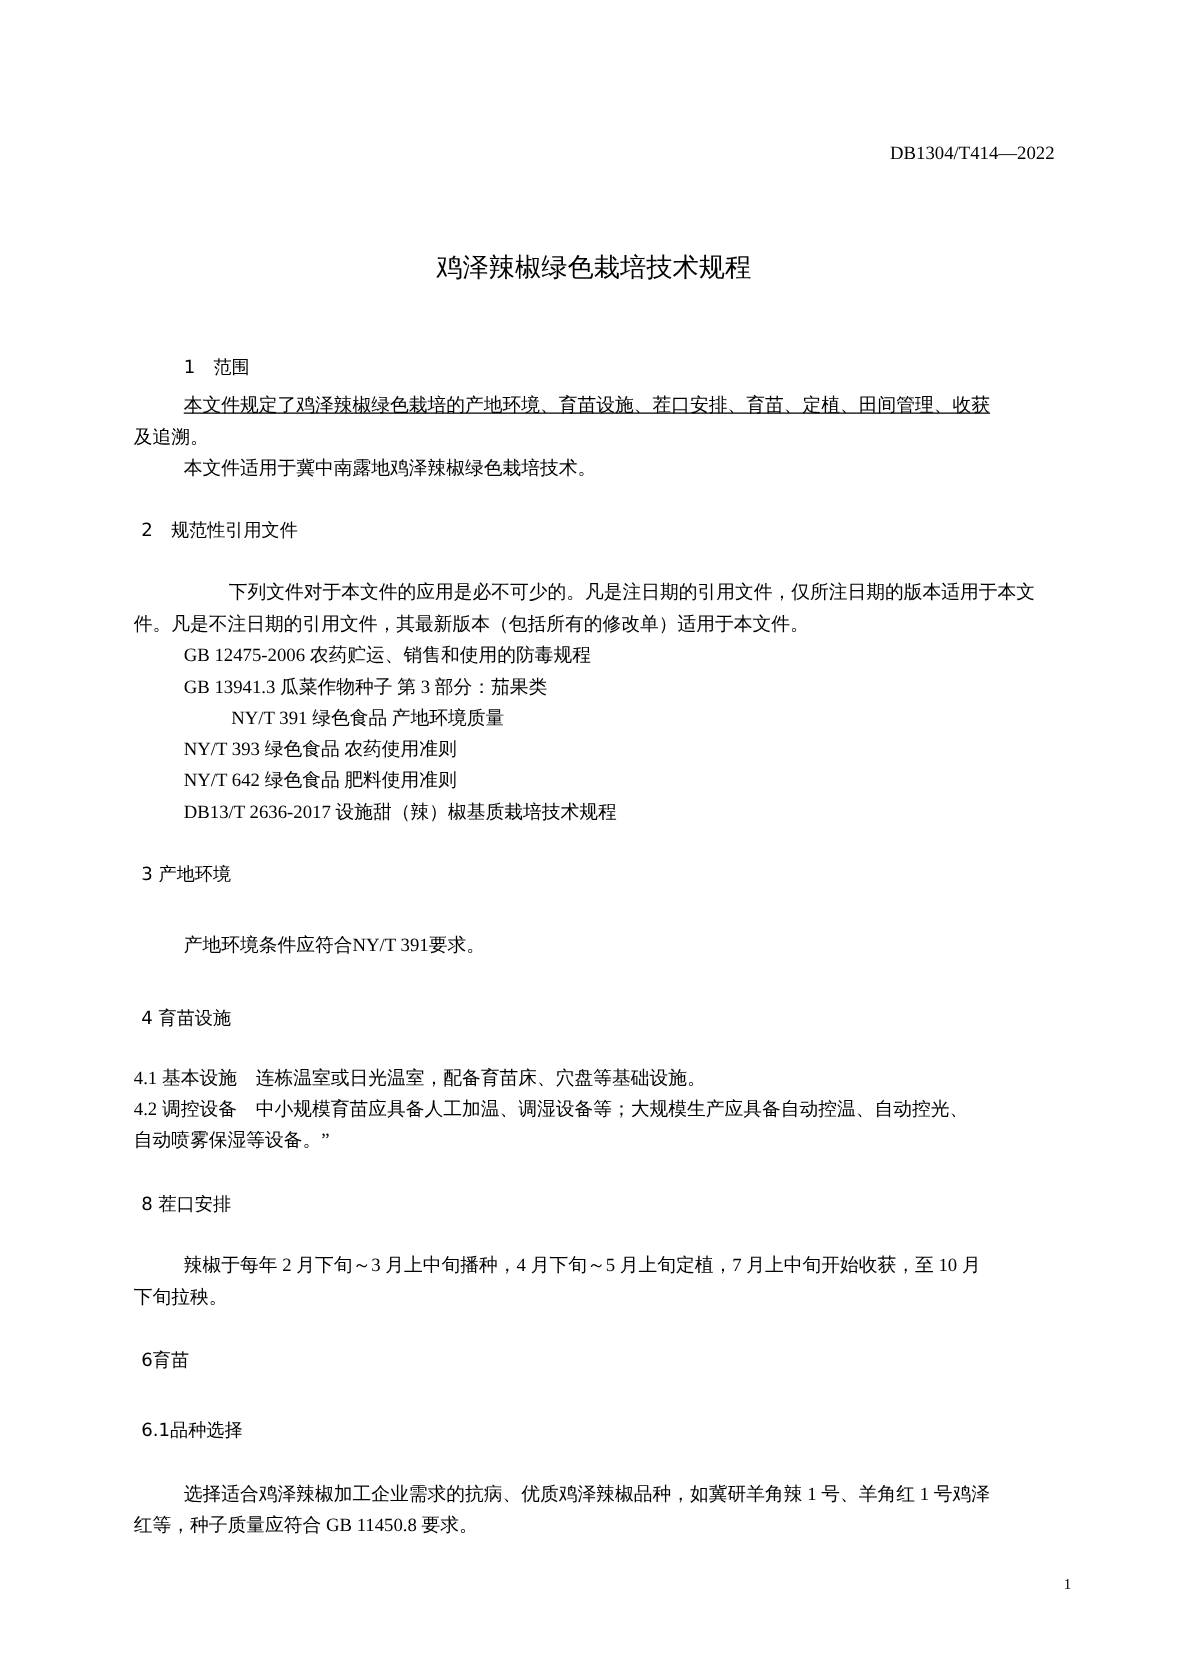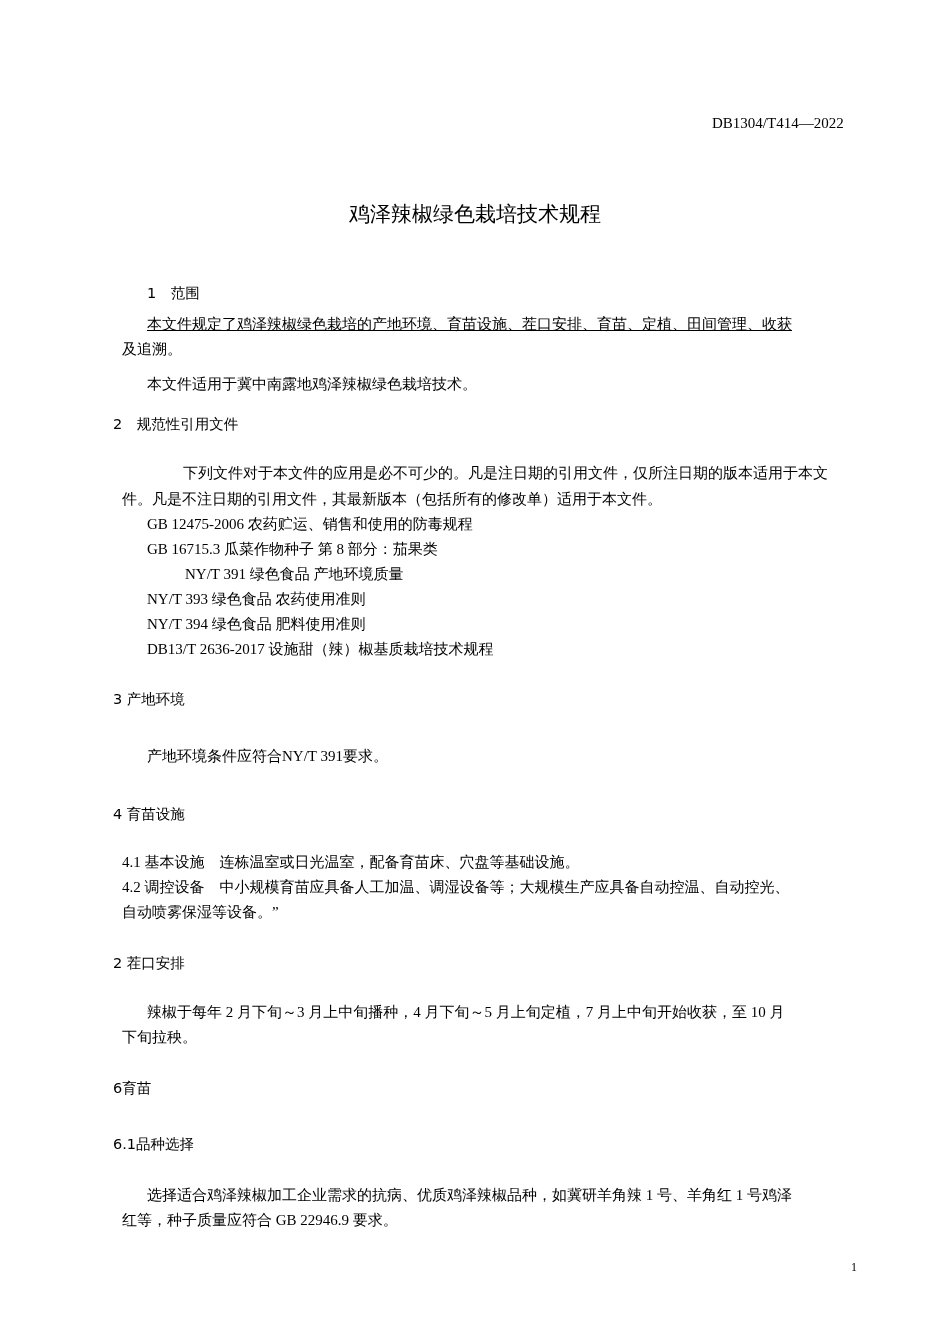--- a/index.html
+++ b/index.html
@@ -4,59 +4,59 @@
 <style>
   html, body { margin:0; padding:0; background:#ffffff; }
   body { width:950px; height:1344px; position:relative; overflow:hidden; color:#000; }
   .sans { font-family: "DejaVu Sans", "Liberation Sans", sans-serif; }
   .abs { position:absolute; white-space:nowrap; }
   .std-no { left:712px; top:115px; font-size:15px; font-family:"Liberation Serif", serif; }
   .title { left:0; width:950px; text-align:center; top:200px; font-size:21px; }
   .h { font-size:14.5px; }
   .p { font-size:15px; font-family:"Liberation Serif","DejaVu Serif",serif; }
   .indent { left:147px; }
-  .flush { left:122px; }
+  .flush { left:107px; }
   .pagenum { left:851px; top:1260px; font-size:12px; font-family:"Liberation Serif", serif; }
 </style>
 </head>
 <body>
 
 <div>
 
   <div class="abs std-no">DB1304/T414—2022</div>
 
   <div class="abs title sans">鸡泽辣椒绿色栽培技术规程</div>
 
   <div class="abs h sans" style="left:147px; top:284px;">1　范围</div>
   <div class="abs p indent" style="top:315px;text-decoration:underline;">本文件规定了鸡泽辣椒绿色栽培的产地环境、育苗设施、茬口安排、育苗、定植、田间管理、收获</div>
   <div class="abs p flush" style="top:340px;">及追溯。</div>
-  <div class="abs p indent" style="top:365px;margin-top:10px;">本文件适用于冀中南露地鸡泽辣椒绿色栽培技术。</div>
+  <div class="abs p indent" style="top:365px;">本文件适用于冀中南露地鸡泽辣椒绿色栽培技术。</div>
 
   <div class="abs h sans" style="left:113px; top:415px;">2　规范性引用文件</div>
   <div class="abs p indent" style="top:464px;margin-left:36px;">下列文件对于本文件的应用是必不可少的。凡是注日期的引用文件，仅所注日期的版本适用于本文</div>
   <div class="abs p flush" style="top:490px;">件。凡是不注日期的引用文件，其最新版本（包括所有的修改单）适用于本文件。</div>
 
   <div class="abs p indent" style="top:515px;">GB 12475-2006  农药贮运、销售和使用的防毒规程</div>
-  <div class="abs p indent" style="top:540px;">GB 16715.3  瓜菜作物种子  第 8 部分：茄果类</div>
+  <div class="abs p indent" style="top:540px;">GB 13941.3  瓜菜作物种子  第 3 部分：茄果类</div>
   <div class="abs p indent" style="top:565px;margin-left:38px;">NY/T 391  绿色食品  产地环境质量</div>
   <div class="abs p indent" style="top:590px;font-family:Liberation Serif, serif;">NY/T 393  绿色食品  农药使用准则</div>
-  <div class="abs p indent" style="top:615px;">NY/T 394  绿色食品  肥料使用准则</div>
+  <div class="abs p indent" style="top:615px;">NY/T 642  绿色食品  肥料使用准则</div>
   <div class="abs p indent" style="top:640px;">DB13/T 2636-2017  设施甜（辣）椒基质栽培技术规程</div>
 
   <div class="abs h sans" style="left:113px; top:690px;">3 产地环境</div>
   <div class="abs p indent" style="top:747px;">产地环境条件应符合NY/T 391要求。</div>
 
   <div class="abs h sans" style="left:113px; top:805px;">4 育苗设施</div>
   <div class="abs p flush" style="top:853px;">4.1  基本设施　连栋温室或日光温室，配备育苗床、穴盘等基础设施。</div>
   <div class="abs p flush" style="top:878px;">4.2 调控设备　中小规模育苗应具备人工加温、调湿设备等；大规模生产应具备自动控温、自动控光、</div>
   <div class="abs p flush" style="top:903px;">自动喷雾保湿等设备。”</div>
 
-  <div class="abs h sans" style="left:113px; top:954px;">2 茬口安排</div>
+  <div class="abs h sans" style="left:113px; top:954px;">8 茬口安排</div>
   <div class="abs p indent" style="top:1003px;">辣椒于每年 2 月下旬～3 月上中旬播种，4 月下旬～5 月上旬定植，7 月上中旬开始收获，至 10 月</div>
   <div class="abs p flush" style="top:1028px;">下旬拉秧。</div>
 
   <div class="abs h sans" style="left:113px; top:1079px;">6育苗</div>
   <div class="abs h sans" style="left:113px; top:1135px;">6.1品种选择</div>
   <div class="abs p indent" style="top:1186px;">选择适合鸡泽辣椒加工企业需求的抗病、优质鸡泽辣椒品种，如冀研羊角辣 1 号、羊角红 1 号鸡泽</div>
-  <div class="abs p flush" style="top:1211px;">红等，种子质量应符合 GB 22946.9 要求。</div>
+  <div class="abs p flush" style="top:1211px;">红等，种子质量应符合 GB 11450.8 要求。</div>
 
   <div class="abs pagenum">1</div>
 </div>
 
 </body></html>

